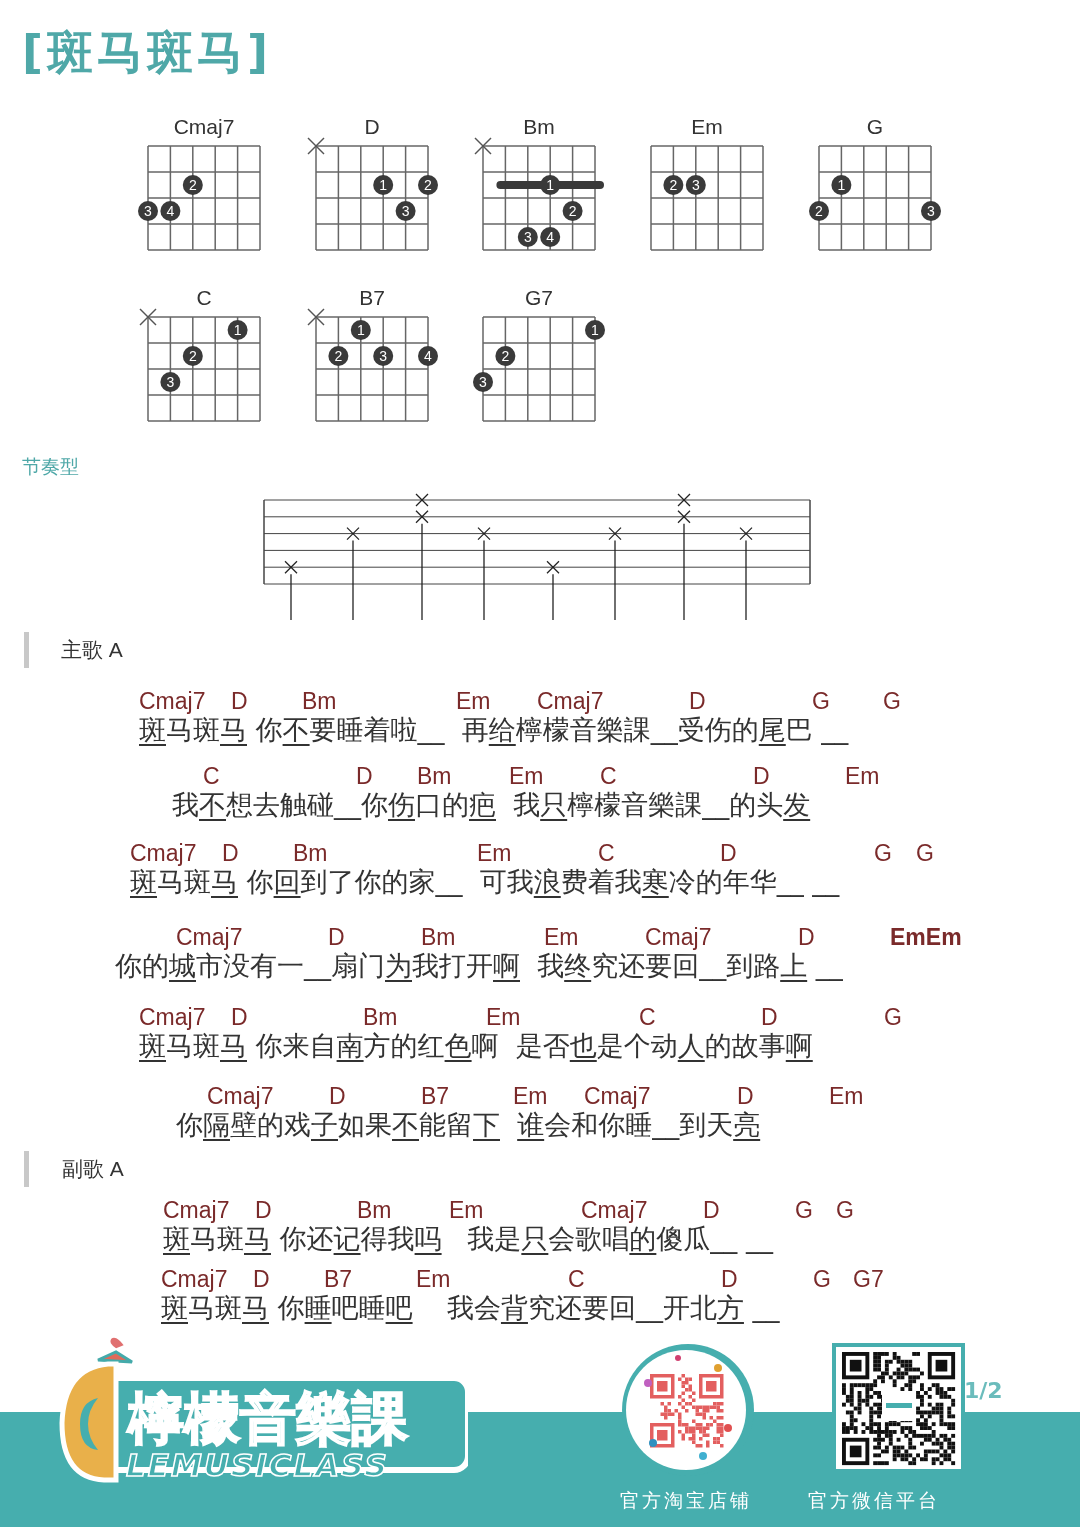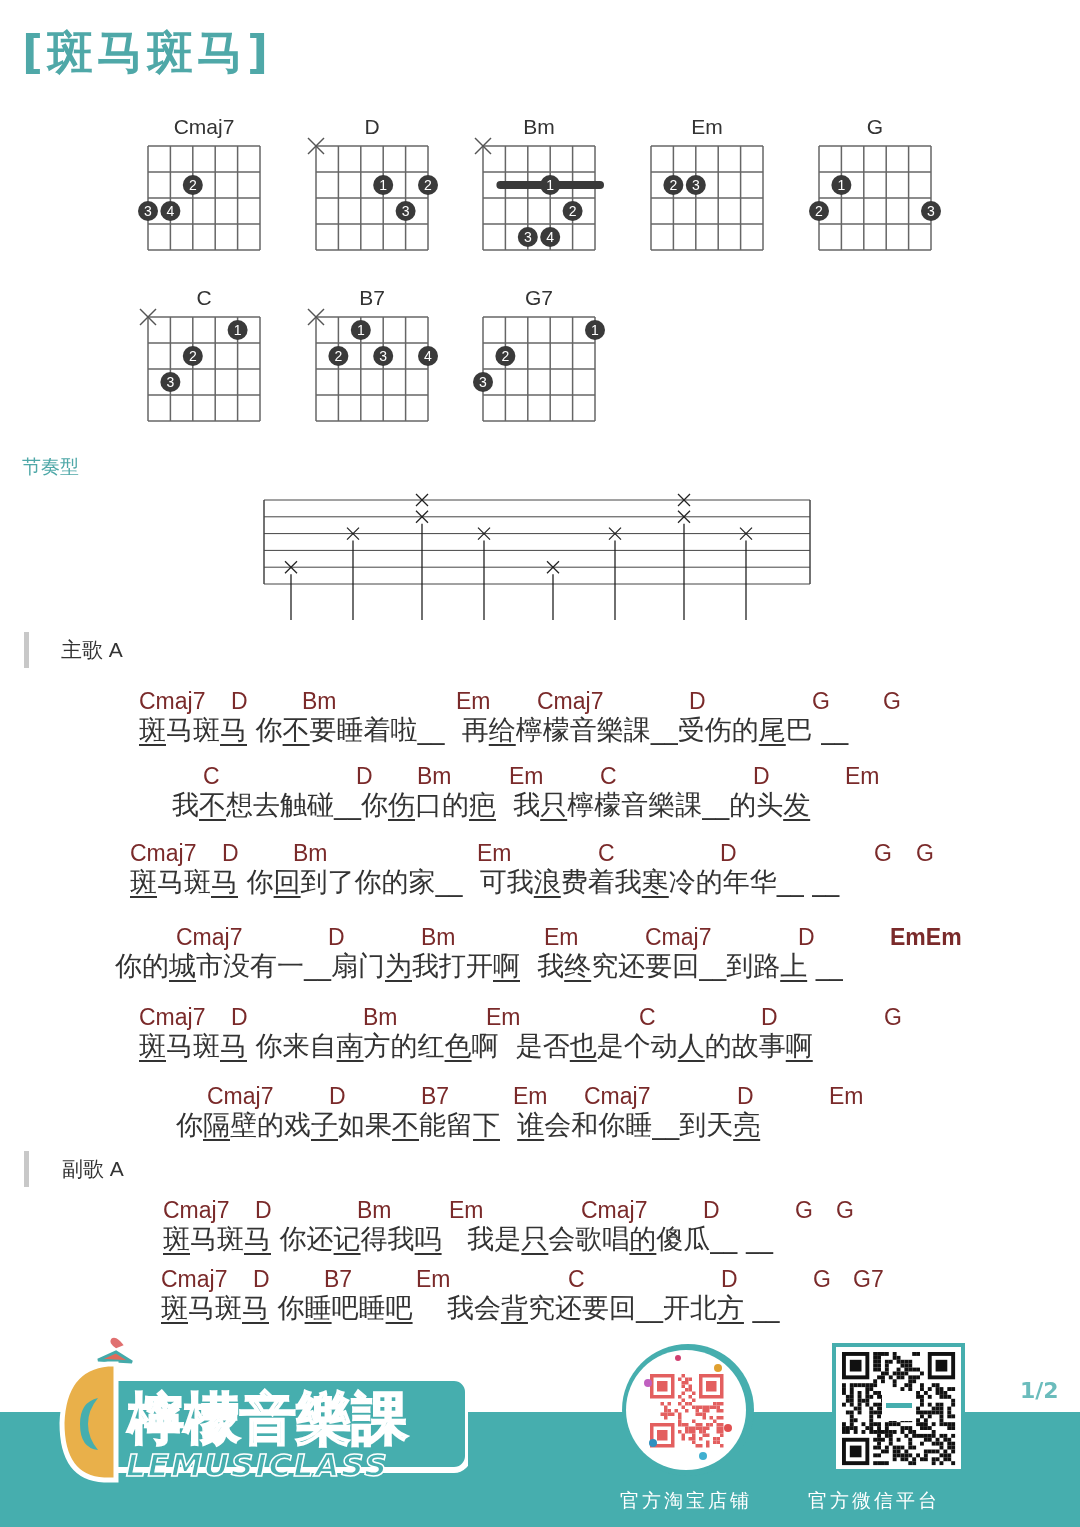--- a/index.html
+++ b/index.html
@@ -47,21 +47,21 @@
   }
   .lyric-row {
     position: absolute; top: 24px; font-size: 27px; color: #333; white-space: pre;
     font-family: "DejaVu Sans", sans-serif; letter-spacing: 0px;
   }
   .lyric-row u { text-decoration: underline; text-underline-offset: 5px; text-decoration-thickness: 2px; }
 
   
   #footer-band { left: 0; top: 1412px; width: 1080px; height: 115px; background: #46aeae; }
   #logo { left: 58px; top: 1328px; width: 410px; height: 160px; }
-  #page-num { left: 1020px; top: 1378px; font-size: 22px; font-weight: bold; color: #6bbcbc; }
+  #page-num { left: 964px; top: 1378px; font-size: 22px; font-weight: bold; color: #6bbcbc; }
   .qr-caption { position: absolute; top: 1488px; color: #fff; font-size: 19px; letter-spacing: 3px; }
 </style>
 </head>
 <body>
 
 <div id="title-block" class="abs">
   <div id="song-title">[斑马斑马]</div>
   <div id="meta">
   </div>
 </div>

